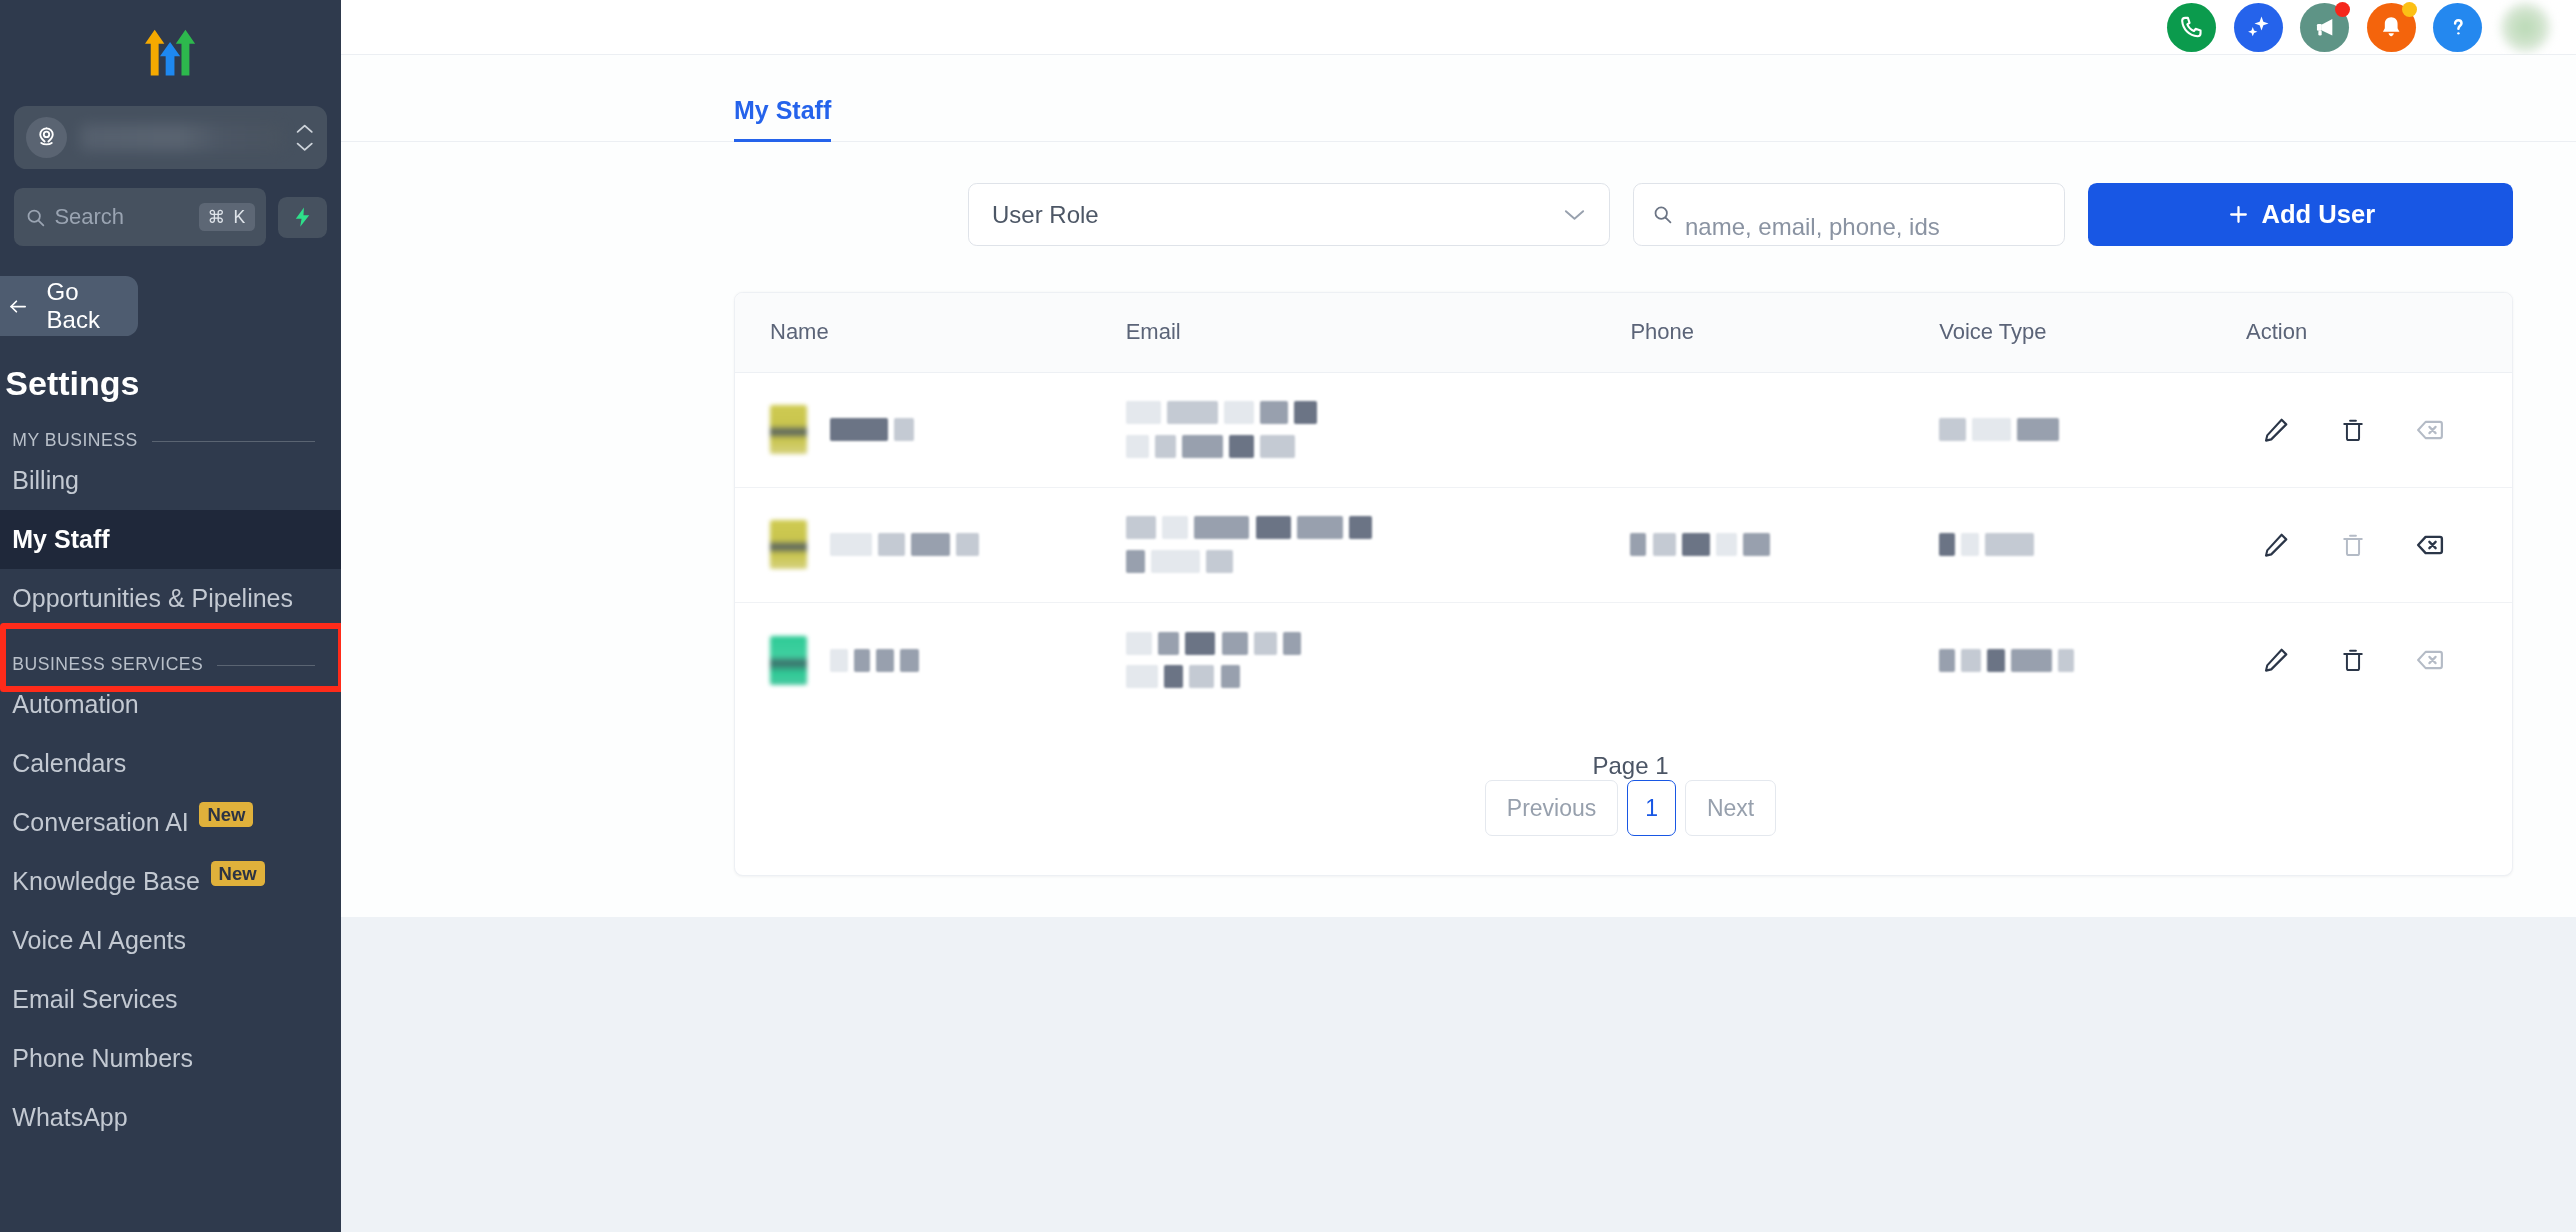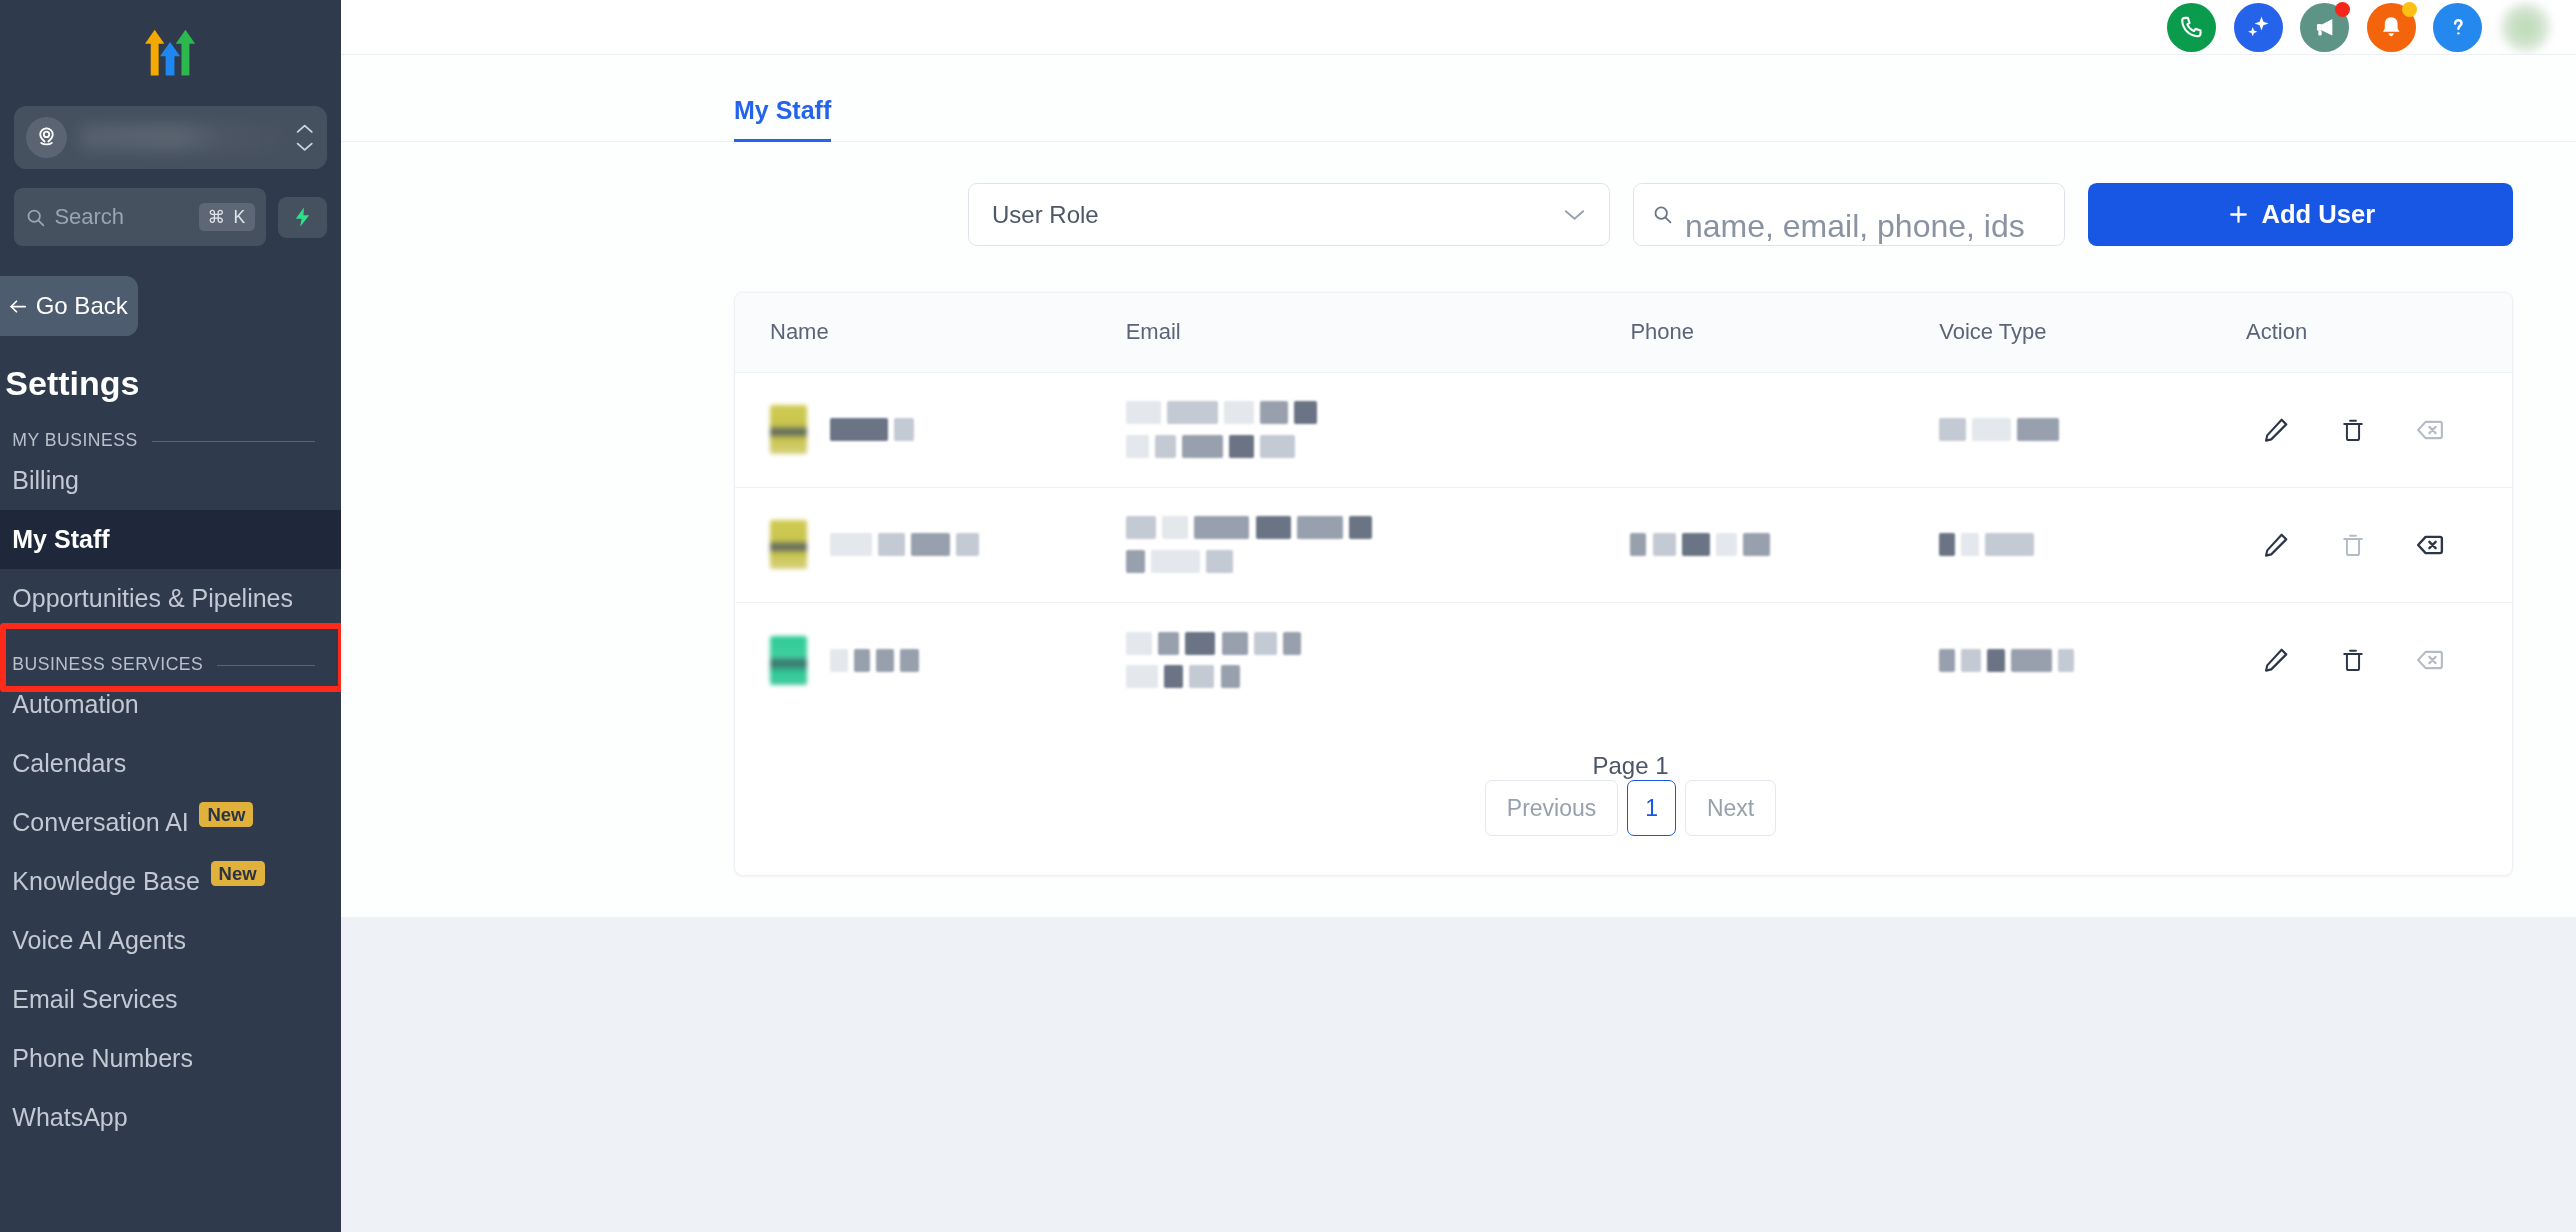--- a/index.html
+++ b/index.html
@@ -59,21 +59,21 @@
   .bolt-btn {
     width: 49px; height: 41px; background: #46515f; border-radius: 8.8px;
     display: flex; align-items: center; justify-content: center;
   }
 
   .goback {
     margin: 30px 0 0 0;
     width: 138px; height: 60px;
     background: #4e5c70;
     border-radius: 0 12.3px 12.3px 0;
-    display: flex; align-items: center; gap: 4px;
+    display: flex; align-items: center; gap: 15px;
     padding-left: 5.3px;
     color: #fff; font-size: 24px;
   }
 
   .settings-title { color: #fff; font-size: 34px; font-weight: 700; padding: 28px 0 0 5.3px; }
 
   .sec-label {
     display: flex; align-items: center; gap: 14px;
     padding: 26.4px 26.4px 0 12.3px;
     color: #b9c0ca; font-size: 17.6px; letter-spacing: 0.5px;
@@ -149,21 +149,21 @@
     border: 0.9px solid #dfe3e9; border-radius: 8.8px; background: #fff;
     display: flex; align-items: center; justify-content: space-between;
     padding: 0 23px; color: #4d5766; font-size: 24px;
   }
   .search-input {
     width: 432px; height: 63px;
     border: 0.9px solid #dfe3e9; border-radius: 8.8px; background: #fff;
     display: flex; align-items: center; gap: 12.3px; padding: 0 17.6px;
   }
   .search-input input {
-    border: none; outline: none; font-size: 32px; color: #8a93a2;
+    border: none; outline: none; font-size: 24px; color: #8a93a2;
     font-family: "Liberation Sans", sans-serif; width: 100%; background: transparent; margin-top: 24px;
   }
   .search-input input::placeholder { color: #8a93a2; }
   .add-btn {
     width: 425px; height: 63px; background: #1857e4; border-radius: 8.8px;
     color: #fff; font-size: 25.6px; font-weight: 600;
     display: flex; align-items: center; justify-content: center; gap: 10.6px;
     border: none; font-family: "Liberation Sans", sans-serif;
   }
 

